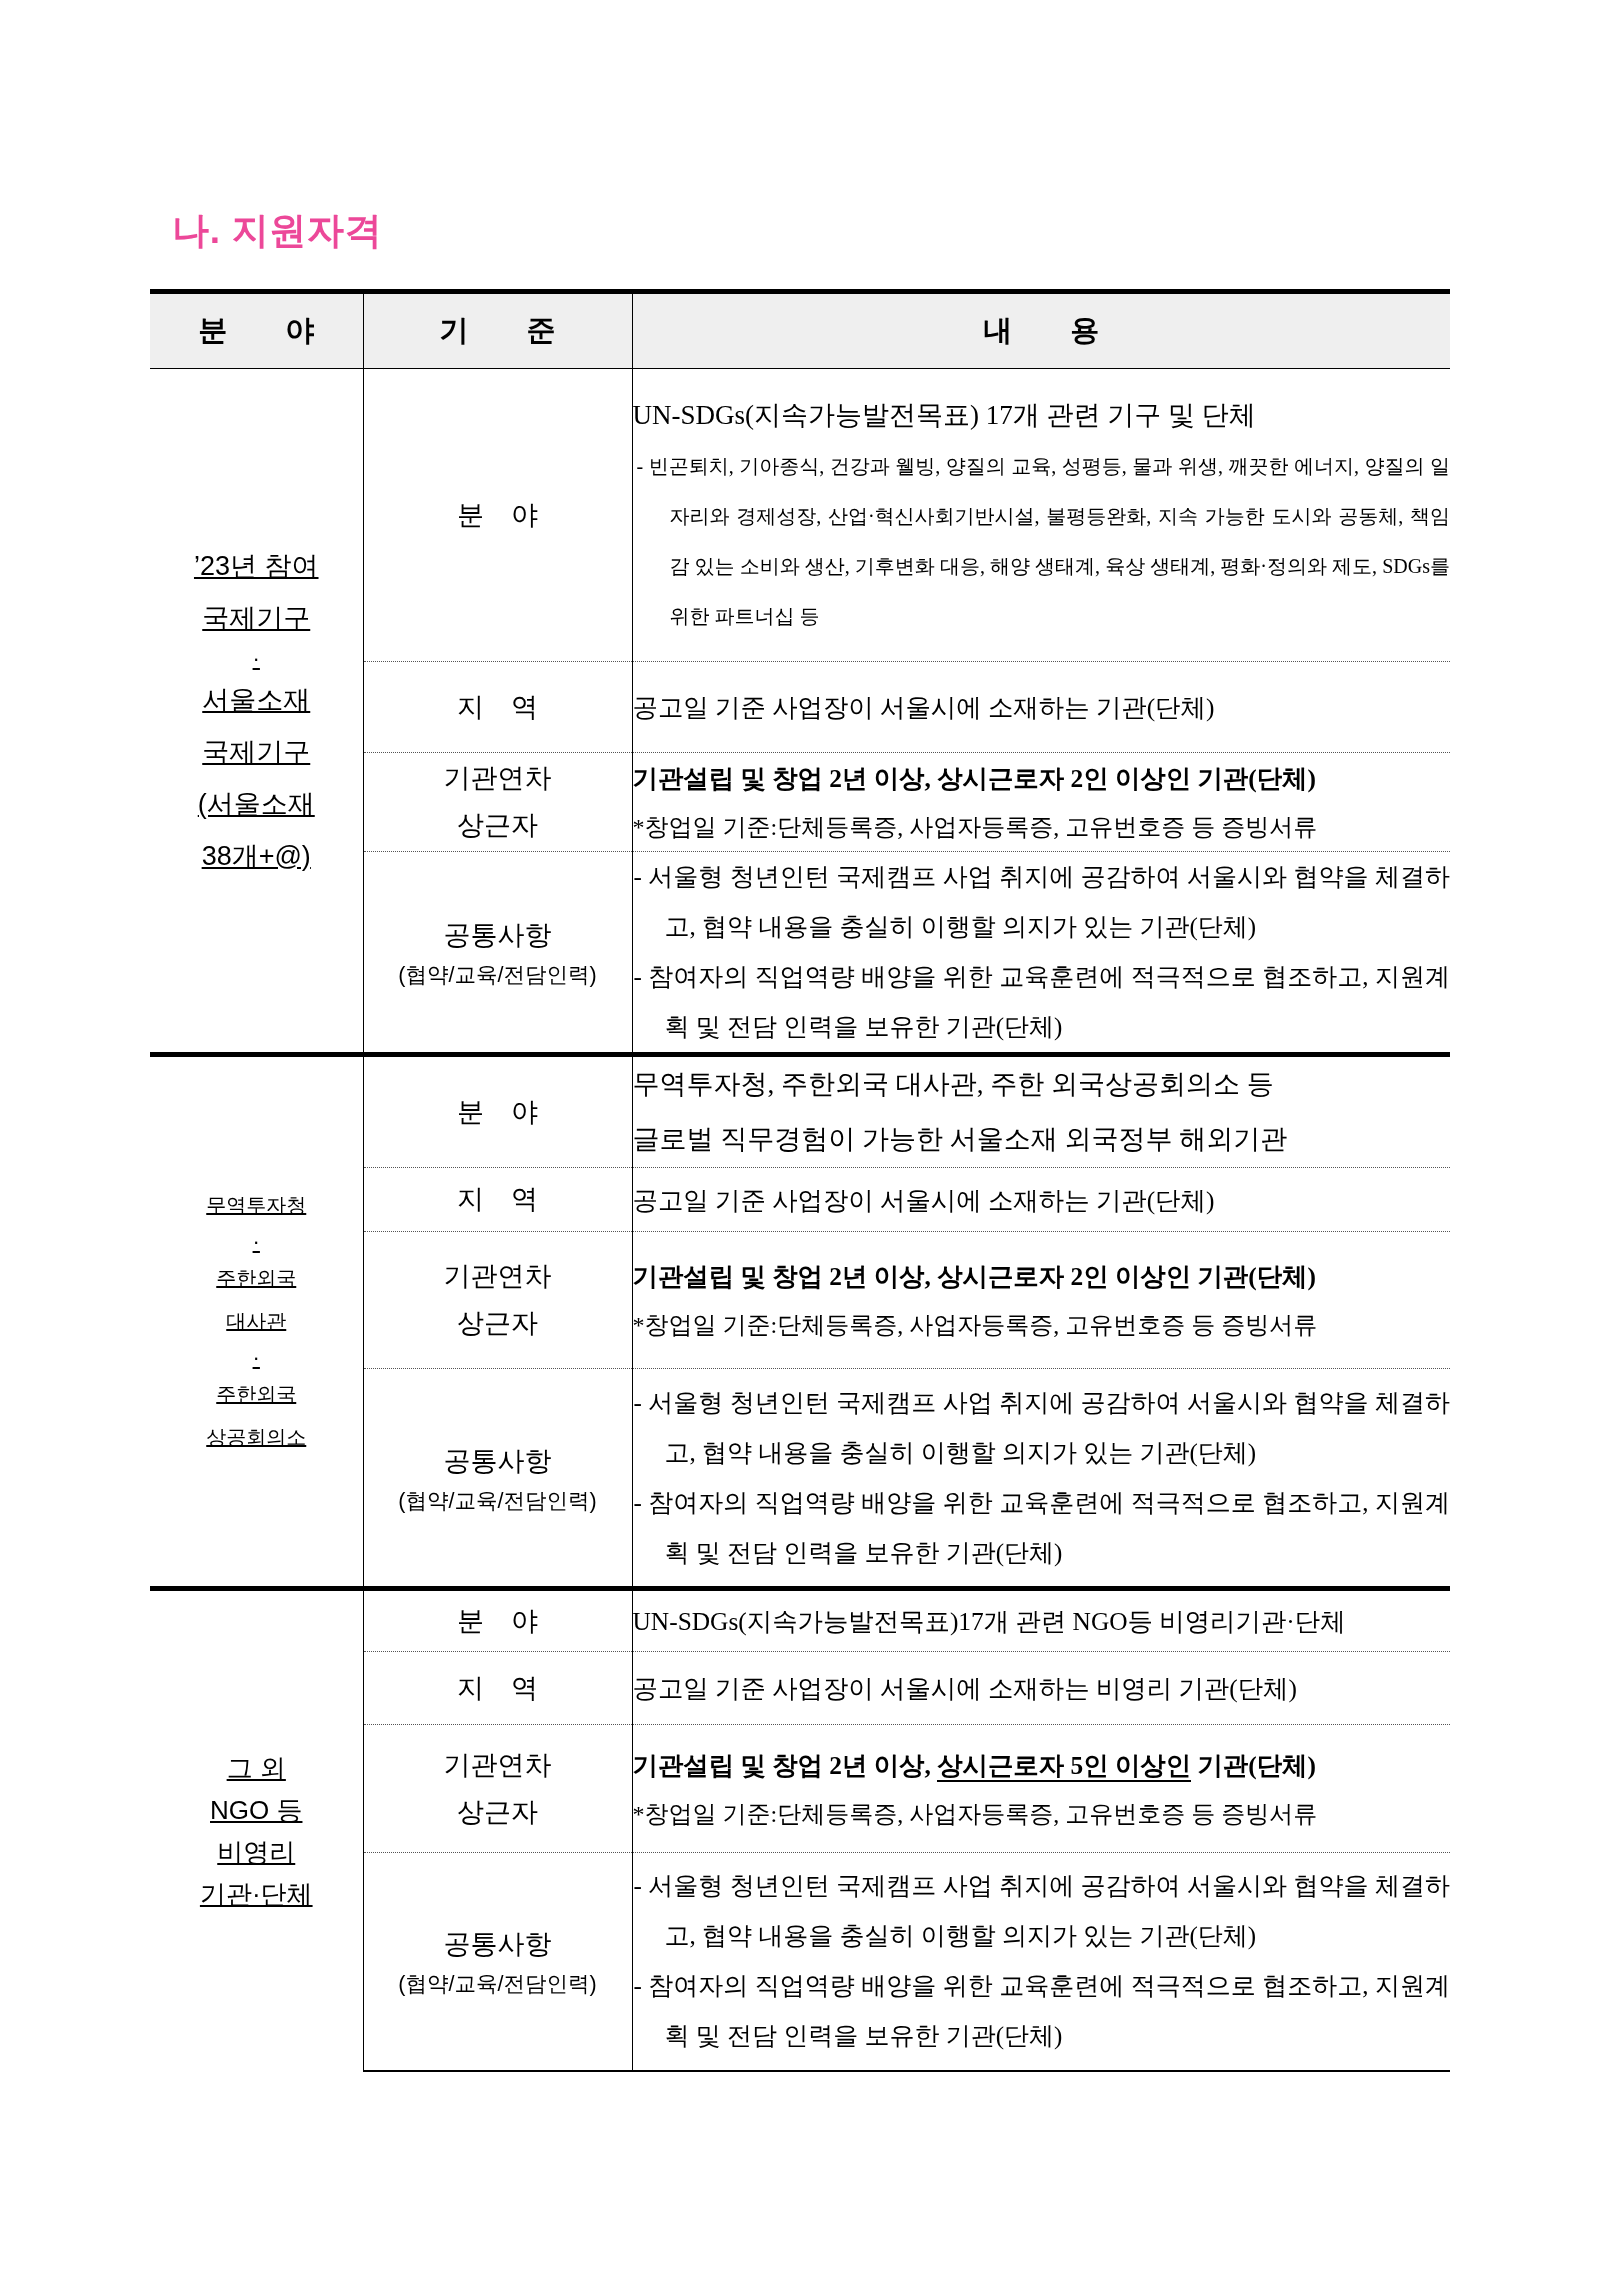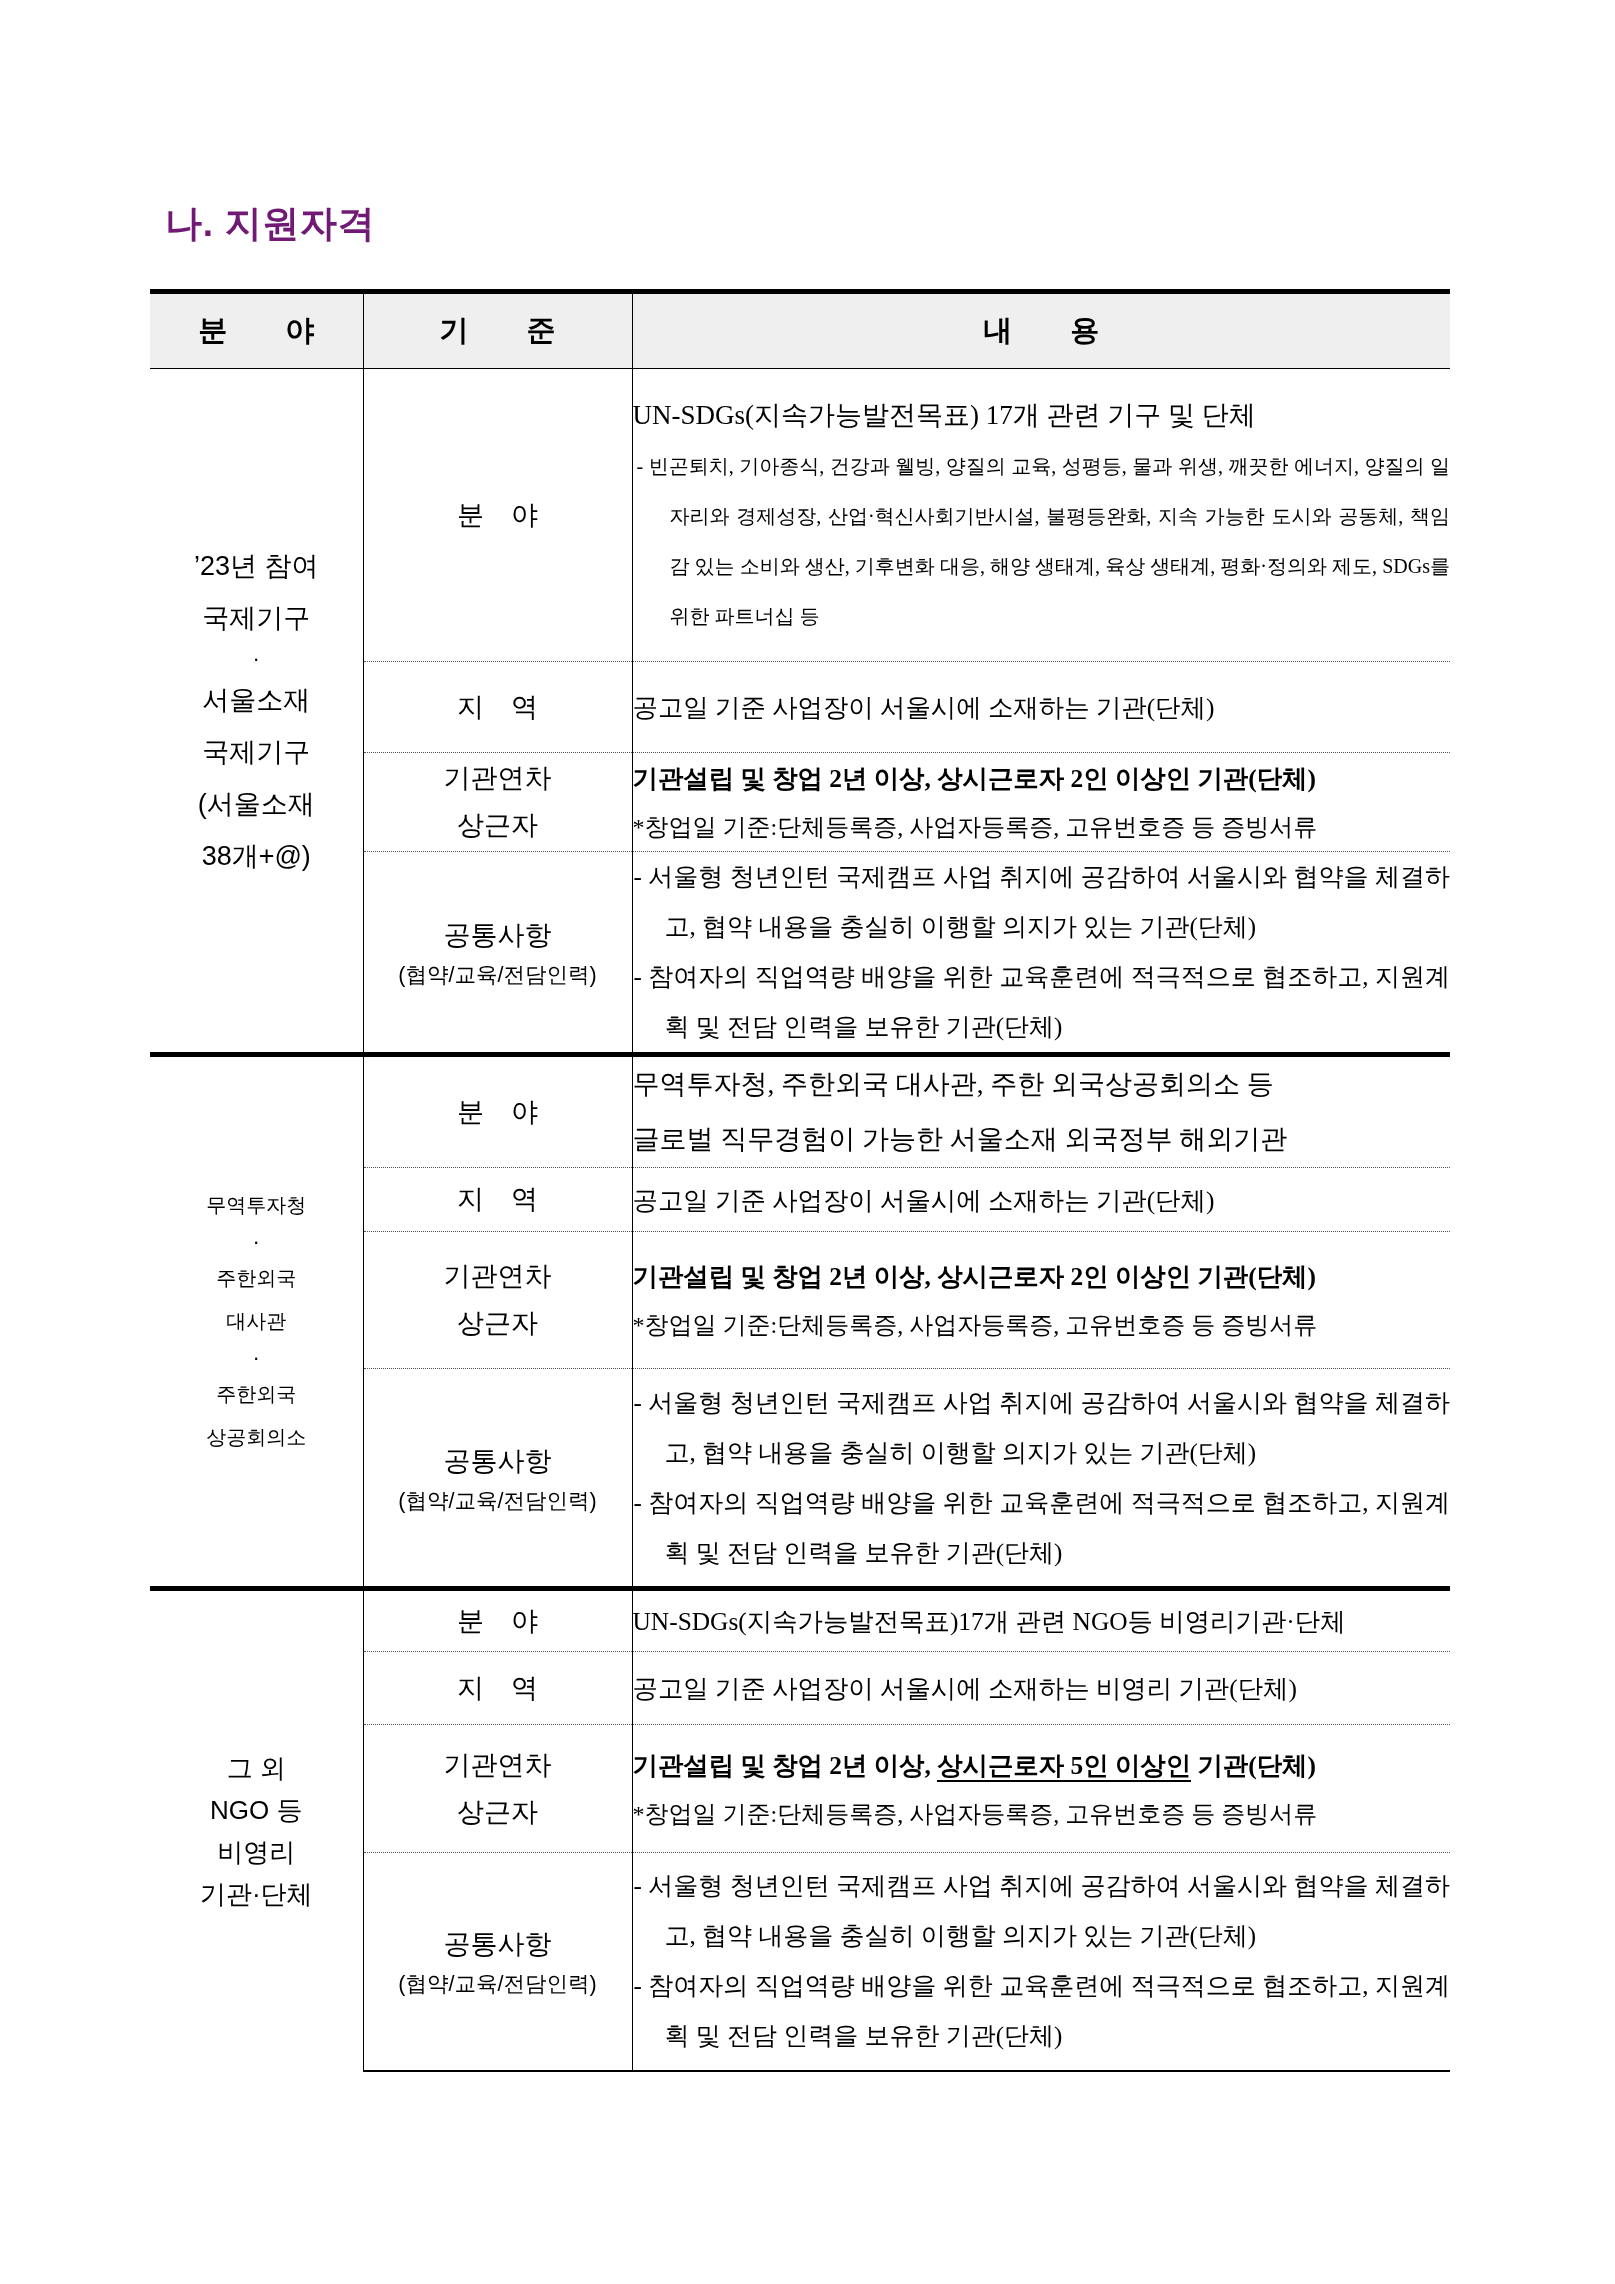--- a/index.html
+++ b/index.html
@@ -8,26 +8,26 @@
     width:1616px;
     height:2284px;
     background:#ffffff;
     color:#000;
     overflow:hidden;
   }
   .doc-title {
     position:absolute;
     left:160px;
     top:194px;
-    margin:5px;
+    margin:12px;
     font-family:"Liberation Sans","DejaVu Sans",sans-serif;
     font-weight:700;
     font-size:37px;
     letter-spacing:0.7px;
-    color:#701a75;
+    color:#ec4899;
   }
   table.elig {
     position:absolute;
     left:150px;
     top:289px;
     width:1300px;
     border-collapse:collapse;
     table-layout:fixed;
   }
   table.elig th, table.elig td { vertical-align:middle; padding:0; }
@@ -47,21 +47,21 @@
   
   tr.dotted td { border-top:1.3px dotted #555; }
   
   tr.gstart td { border-top:5.9px solid #000; }
   tr.tlast td { border-bottom:2.6px solid #000; }
 
   td.c1 {
     text-align:center;
     font-family:"Liberation Sans","DejaVu Sans",sans-serif;
   }
-  td.c1 p { margin:0; }
+  td.c1 p { margin:0;text-decoration:underline; }
   .g1c1 p { font-size:27px; line-height:52px; }
   .g2c1 p { font-size:20px; line-height:43px; }
   .g3c1 p { font-size:26px; line-height:42px; }
   td.c1 p.dot-line { line-height:30px; font-size:22px; }
 
   td.c2 {
     text-align:center;
     font-family:"Liberation Sans","DejaVu Sans",sans-serif;
     font-size:27px;
     line-height:47px;

